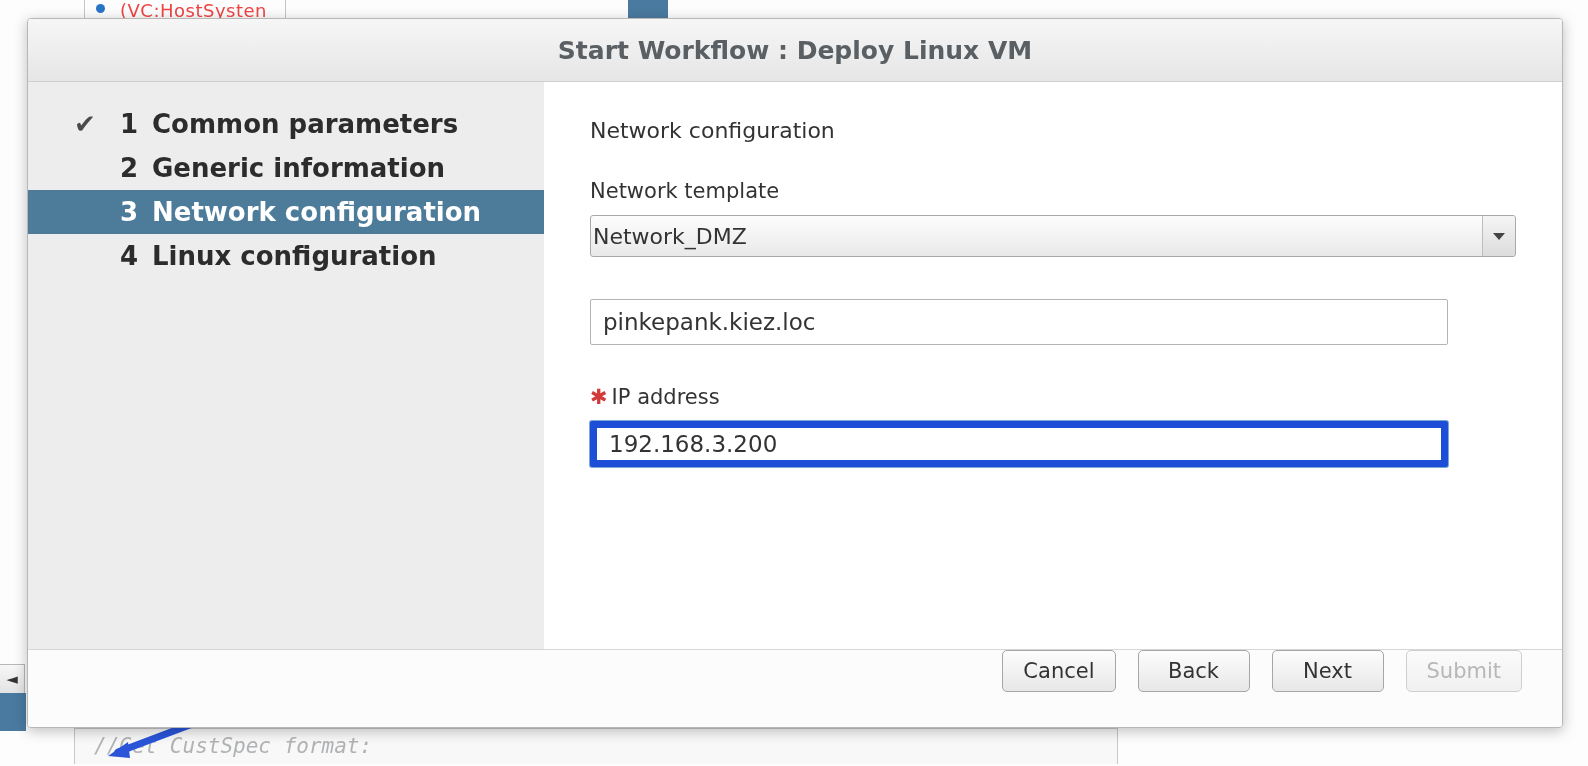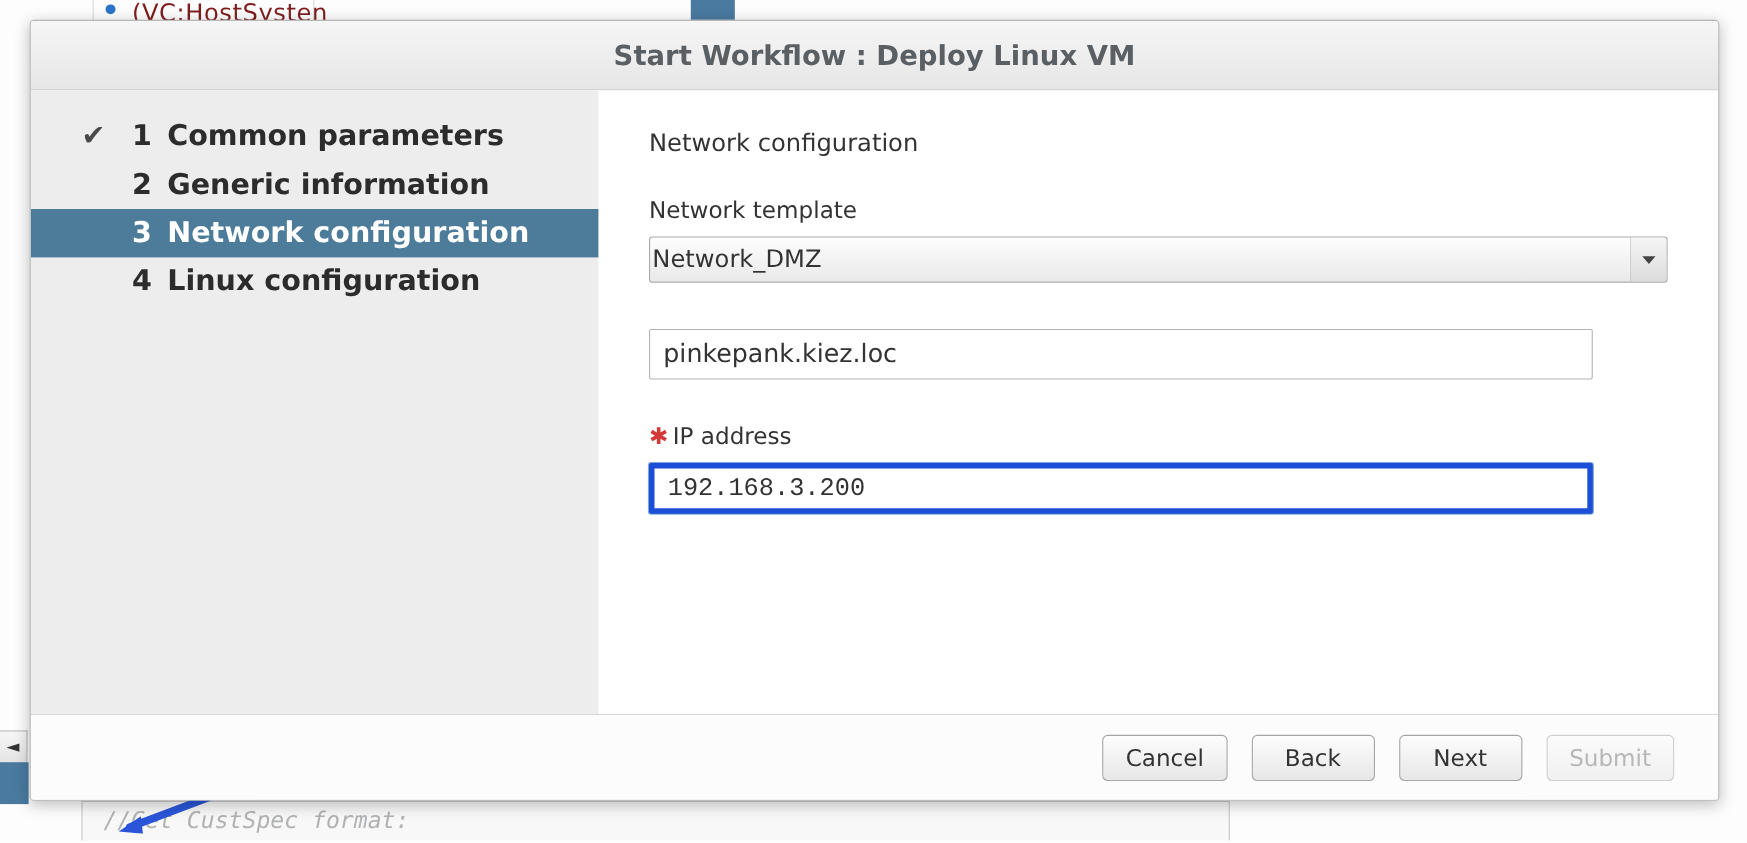--- a/index.html
+++ b/index.html
@@ -11,22 +11,22 @@
     background: #fdfdfd;
     overflow: hidden;
     color: #333;
   }
 
   
   .bg-artifact-top {
     position: absolute;
     top: 0;
     left: 90px;
-    font-size: 22px;
-    color: #7f1d1d;
+    font-size: 18px;
+    color: #ef4444;
     letter-spacing: 0.5px;
     font-family: "DejaVu Sans", sans-serif;
   }
   .bg-bullet {
     position: absolute;
     top: 4px;
     left: 96px;
     width: 9px;
     height: 9px;
     background: #2a74c8;
@@ -241,31 +241,29 @@
     padding: 0 12px;
     font-size: 23px;
     color: #333;
     box-sizing: border-box;
     margin-bottom: 40px;
     background: #fff;
     outline: none;
     font-family: inherit;
   }
   .text-input.focused {
-    border: 5px solid #1d4ed8;
+    border: 7px solid #1d4ed8;
     box-shadow: 0 0 0 1px #7aa9d6;
-    font-family: Liberation Mono, monospace;
   }
 
   .dialog-footer {
     height: 78px;
     background: #fcfcfc;
     border-top: 1px solid #d7d7d7;
     display: flex;
-    align-items: center;
     justify-content: flex-end;
     padding-right: 40px;
     gap: 22px;
     box-sizing: border-box;
   }
   .btn {
     min-width: 112px;
     height: 42px;
     border: 1px solid #a6a6a6;
     border-radius: 5px;

